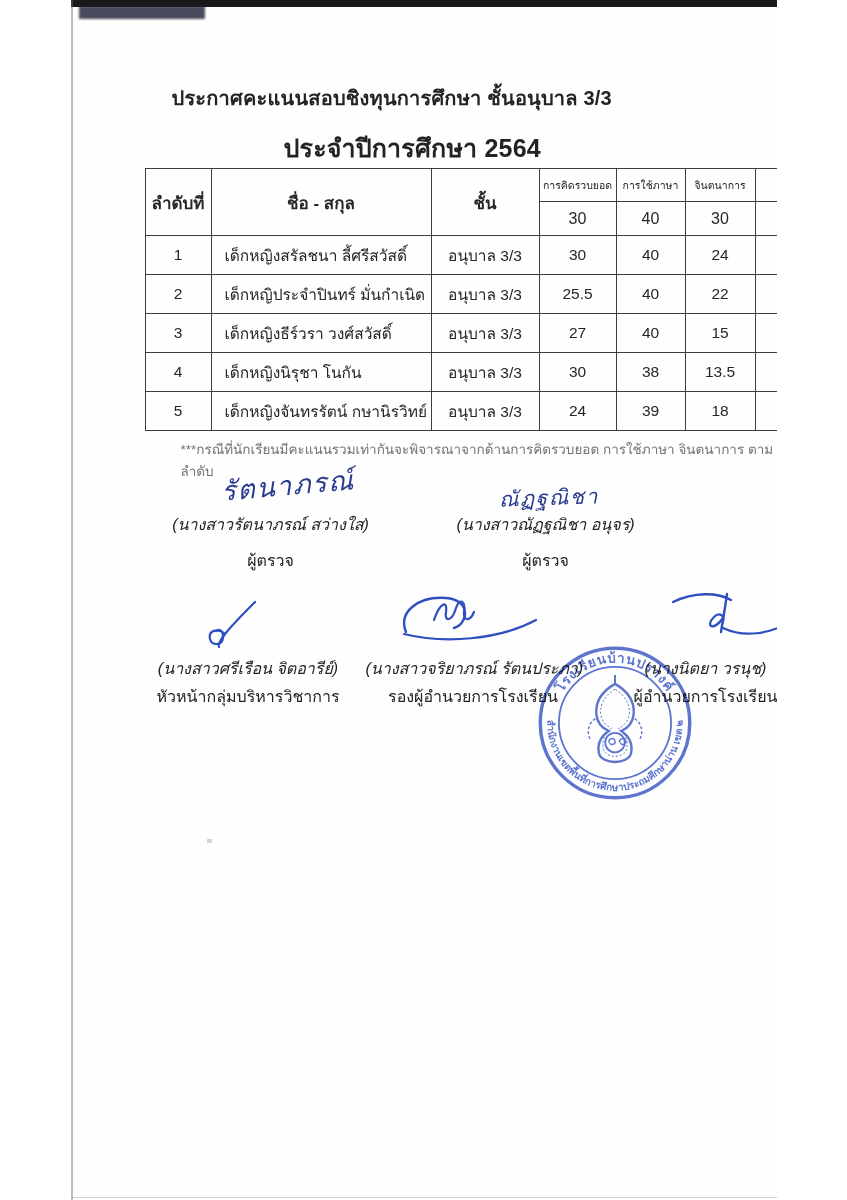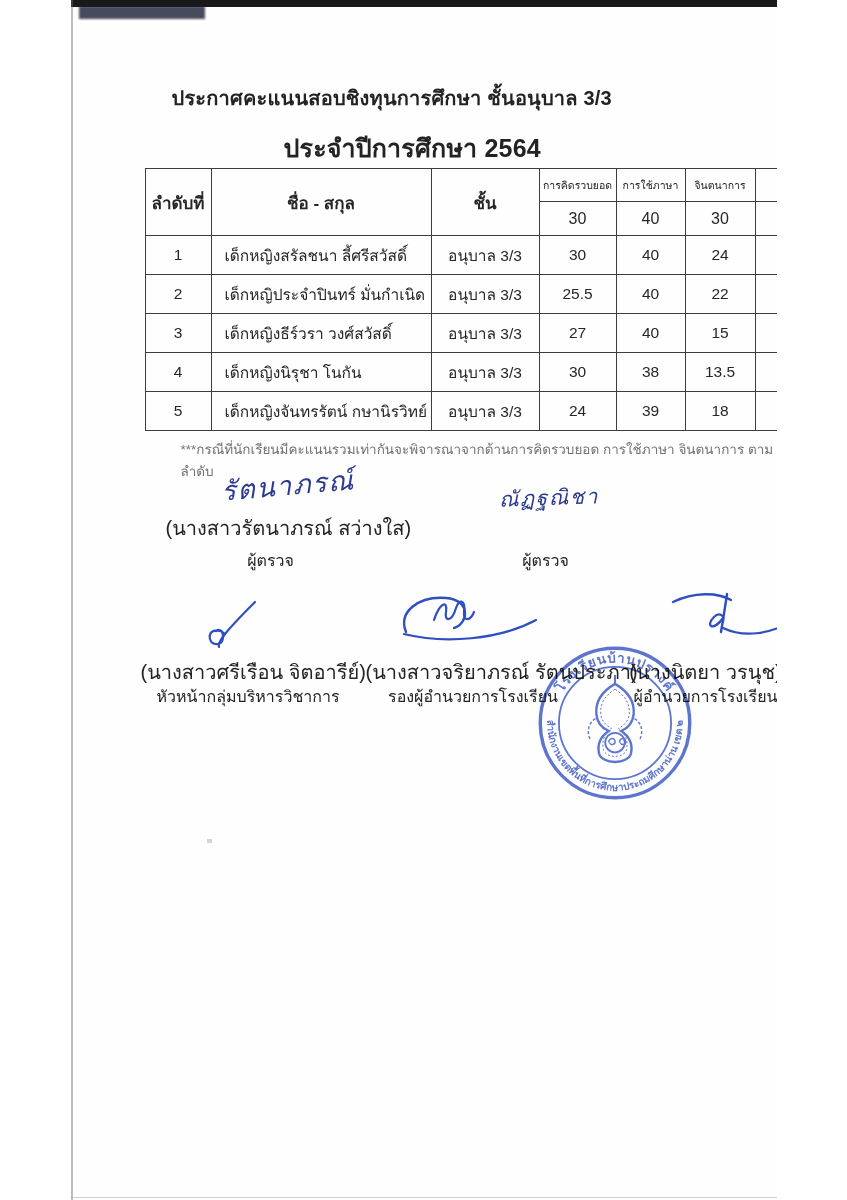--- a/index.html
+++ b/index.html
@@ -38,21 +38,21 @@
   table.score td.name{text-align:left;padding-left:13px;}
   table.score td.total{font-weight:700;font-size:15px;margin-left:48px;}
 
   
   .footnote{position:absolute;left:91px;top:438px;font-size:13.5px;color:#737373;margin-left:19px;}
 
   
   .hand-sig{position:absolute;color:#2b3a8f;font-style:italic;letter-spacing:1.5px;white-space:nowrap;}
   .hand-sig.a{left:150px;top:464px;font-size:27px;transform:rotate(-5deg);}
   .hand-sig.b{left:428px;top:481px;font-size:21px;transform:rotate(-2deg);}
-  .sig-name{position:absolute;font-size:20px;text-align:center;white-space:nowrap;}
+  .sig-name{position:absolute;font-size:16px;text-align:center;white-space:nowrap;font-style:italic;}
   .sig-role{position:absolute;font-size:16px;text-align:center;white-space:nowrap;}
   .name-a{left:95px;top:512px;width:210px;}
   .role-a{left:95px;top:548px;width:210px;}
   .name-b{left:370px;top:512px;width:210px;}
   .role-b{left:370px;top:548px;width:210px;}
 
   
   .svg-sig{position:absolute;}
   .svg-sig path{fill:none;stroke:#2e4fc0;stroke-linecap:round;stroke-linejoin:round;}
   .sig-c{left:126px;top:594px;}
@@ -164,20 +164,21 @@
     </tbody>
   </table>
 
   <div class="footnote">***กรณีที่นักเรียนมีคะแนนรวมเท่ากันจะพิจารณาจากด้านการคิดรวบยอด การใช้ภาษา จินตนาการ ตามลำดับ</div>
 
   <span class="hand-sig a">รัตนาภรณ์</span>
   <div class="sig-name name-a">(นางสาวรัตนาภรณ์  สว่างใส)</div>
   <div class="sig-role role-a">ผู้ตรวจ</div>
 
   <span class="hand-sig b">ณัฏฐณิชา</span>
+  <div class="sig-name name-b">(นางสาวณัฏฐณิชา  อนุจร)</div>
   <div class="sig-role role-b">ผู้ตรวจ</div>
 
   <svg class="svg-sig sig-c" width="90" height="58" viewBox="0 0 90 58">
     <path d="M58 8 C48 18 36 30 28 40 C24 45 21 50 22 53" stroke-width="2.2"></path>
     <path d="M28 40 C20 33 11 37 13 45 C15 52 25 52 26 44 C27 38 23 34 19 37" stroke-width="2.2"></path>
   </svg>
   <div class="sig-name name-c">(นางสาวศรีเรือน  จิตอารีย์)</div>
   <div class="sig-role role-c">หัวหน้ากลุ่มบริหารวิชาการ</div>
 
   <svg class="svg-sig sig-d" width="150" height="55" viewBox="0 0 150 55">

